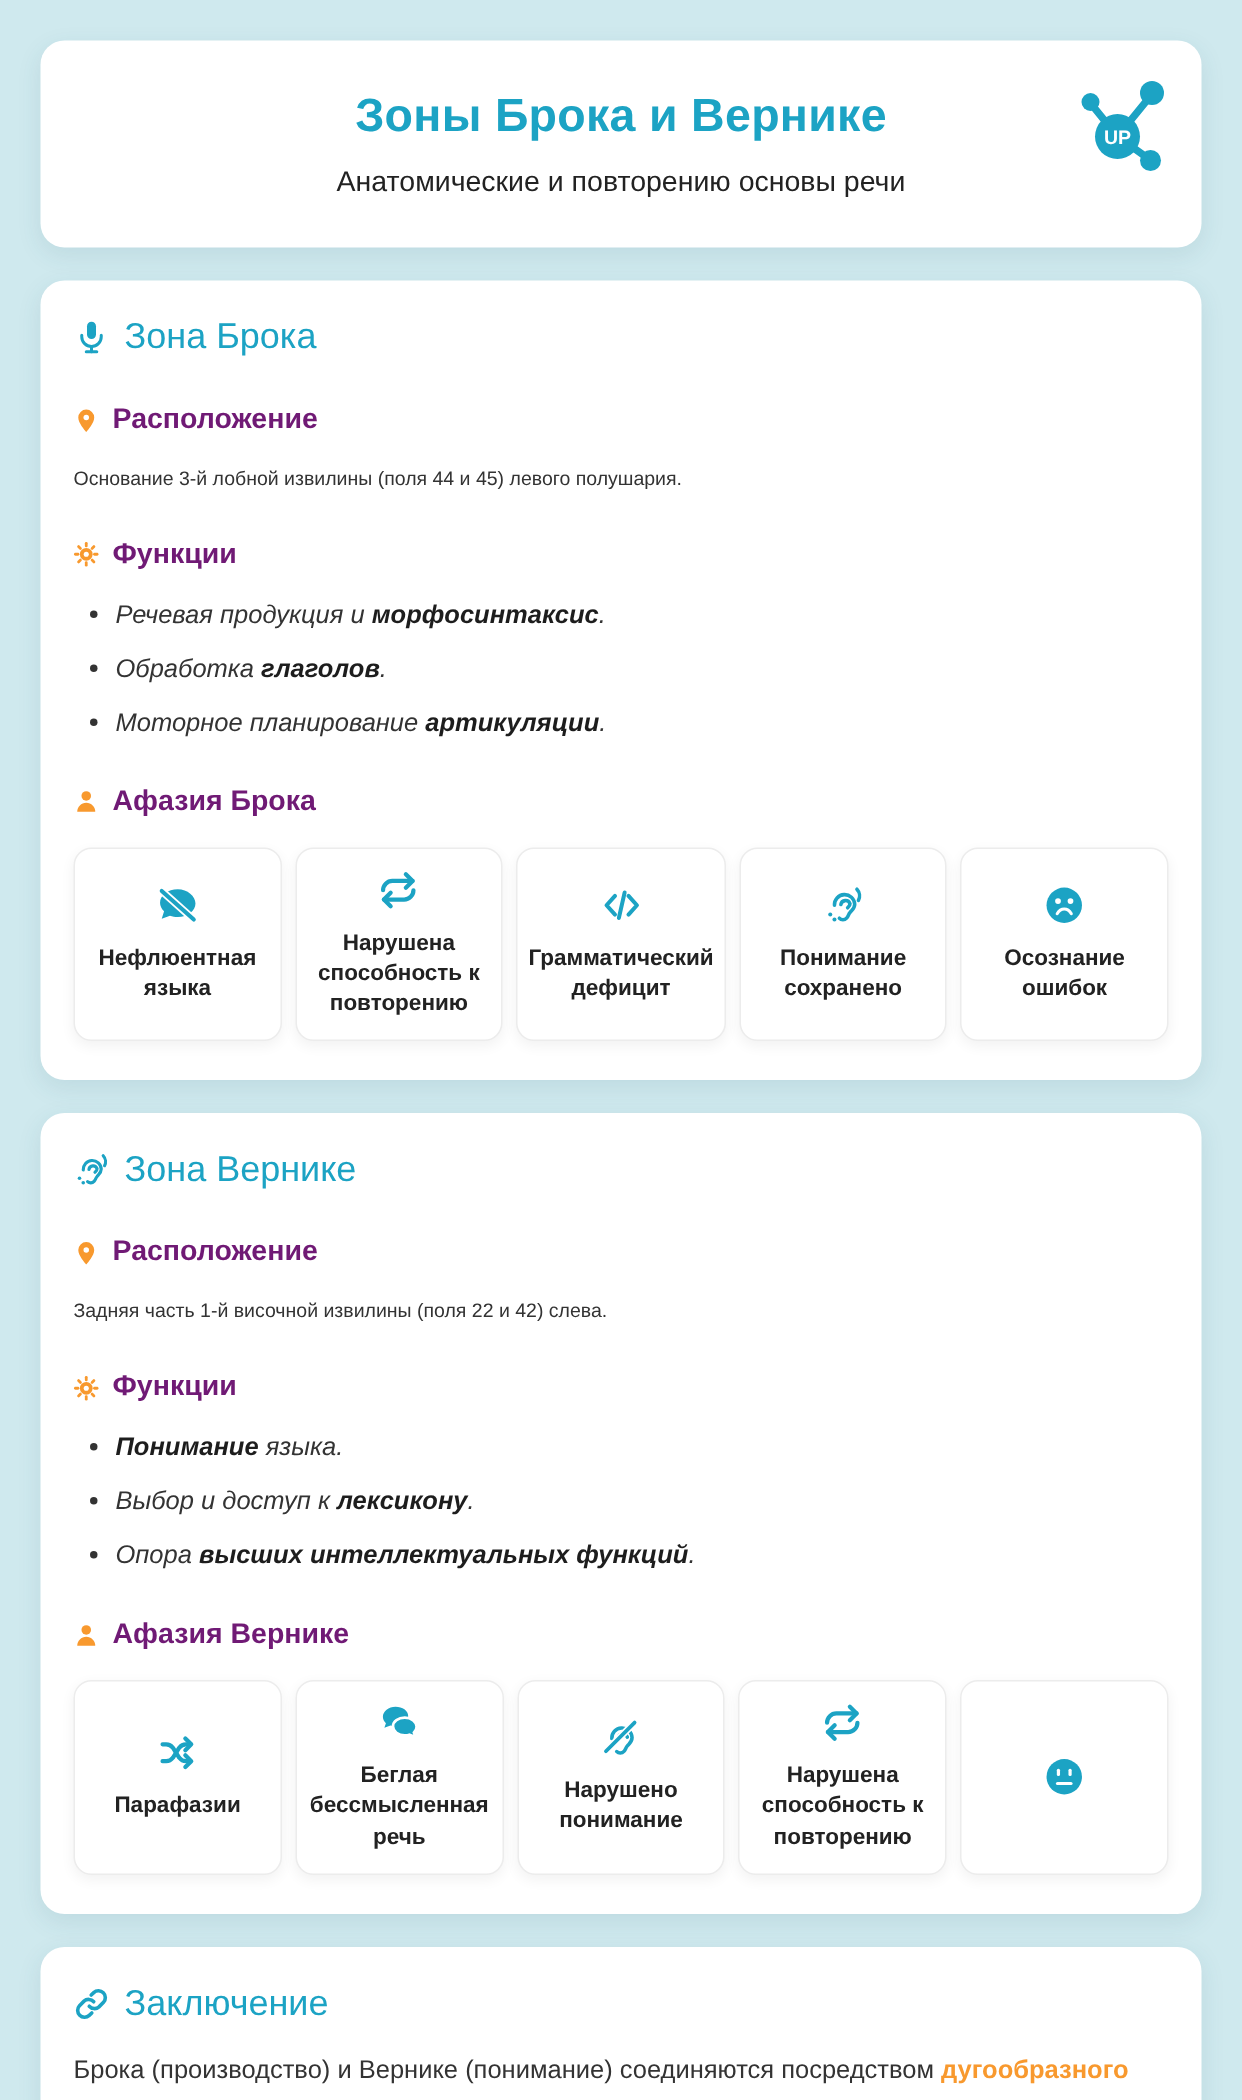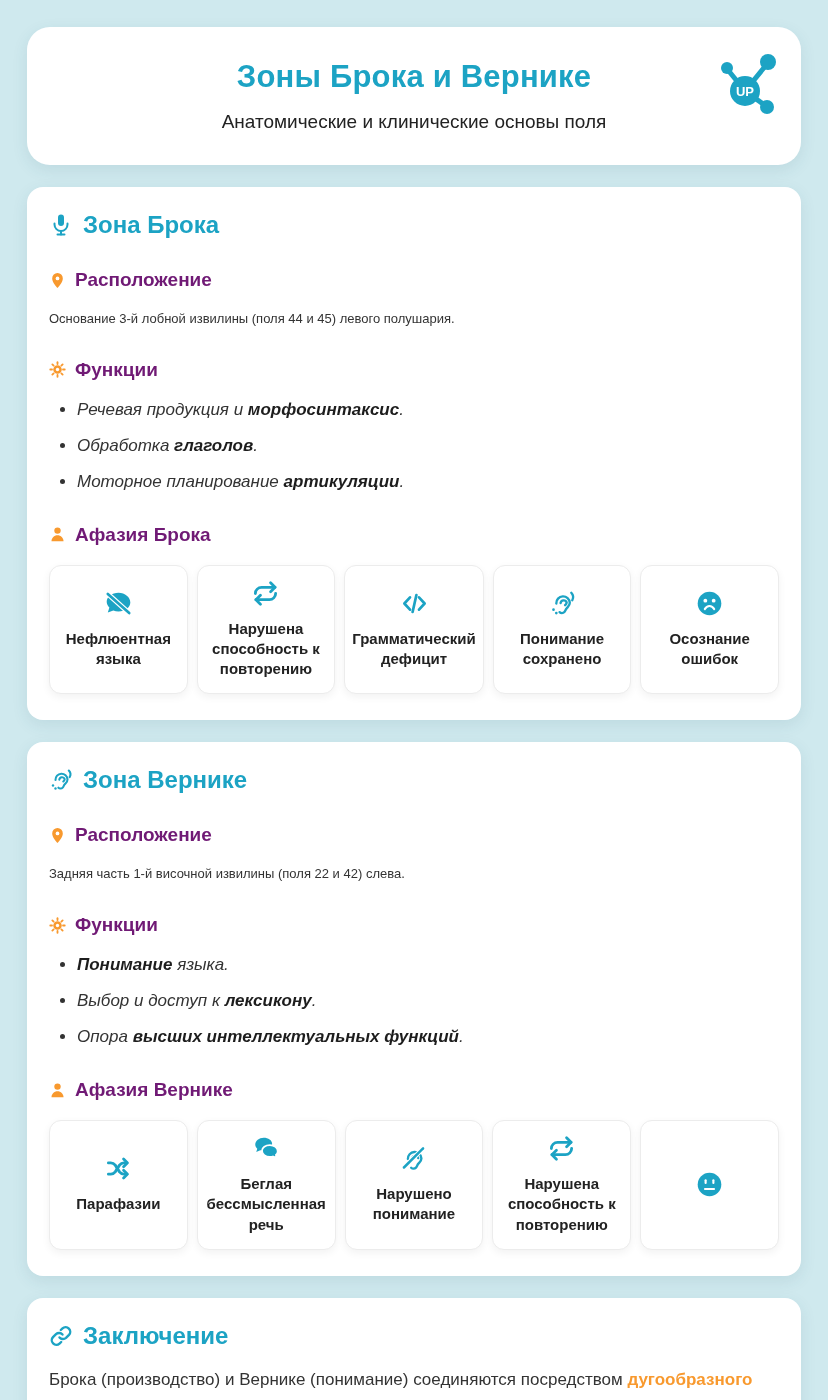--- a/index.html
+++ b/index.html
@@ -10,28 +10,28 @@
     color:#333;
     -webkit-font-smoothing:antialiased;
   }
   .page { width:828px; min-height:1400px; margin:0 auto; padding:27px; }
   .card {
     background:#fff;
     border-radius:16px;
     box-shadow:0 5px 16px rgba(40,90,110,.10);
   }
   
-  .header-card { position:relative; padding:26px 80px 30px; text-align:center; margin-bottom:22px;border-radius:23px; }
+  .header-card { position:relative; padding:26px 80px 30px; text-align:center; margin-bottom:22px; }
   .main-title { margin:6px 0 0; font-size:31px; font-weight:bold; color:#1CA3C4; letter-spacing:.2px; }
   .subtitle { margin:16px 0 2px; font-size:19px; color:#222; }
   .logo { position:absolute; top:24px; right:22px; width:64px; height:64px; }
   .logo svg { display:block; width:100%; height:100%; }
   
   .section-card { padding:24px 22px 26px; margin-bottom:22px; }
-  .section-title { display:flex; align-items:center; gap:10px; margin:0; font-size:24px; font-weight:bold; color:#1CA3C4; }
+  .section-title { display:flex; align-items:center; gap:10px; margin:0; font-size:24px; font-weight:normal; color:#1CA3C4; }
   .t-icon { width:24px; height:24px; color:#1CA3C4; flex:0 0 auto; }
   .sub-heading { display:flex; align-items:center; gap:9px; margin:30px 0 0; font-size:19px; font-weight:bold; color:#701a75; }
   .h-icon { width:17px; height:17px; color:#F8992E; flex:0 0 auto; }
   .body-text { margin:19px 0 0; font-size:13px; line-height:1.45; color:#333; }
   ul.functions { margin:18px 0 0; padding-left:28px;font-style:italic; }
   ul.functions li { font-size:17px; color:#333; margin-bottom:13px; line-height:1.35; }
   ul.functions li:last-child { margin-bottom:0; }
   ul.functions b { color:#1d1d1d; }
   .cards-row { display:flex; gap:9px; margin-top:19px; }
   .mini-card {
@@ -55,21 +55,21 @@
   .iconbox { display:inline-flex; }
   .iconbox svg { display:block; width:100%; height:100%; }
 </style>
 </head>
 <body>
 
 <div class="page">
 
   <div class="card header-card">
     <h1 class="main-title">Зоны Брока и Вернике</h1>
-    <p class="subtitle">Анатомические и клинические основы поля</p>
+    <p class="subtitle">Анатомические и повторению основы речи</p>
     <div class="logo">
       <svg viewBox="0 0 64 64">
         <g stroke="#1CA3C4" stroke-width="5" stroke-linecap="round">
           <line x1="30" y1="40" x2="13" y2="19"></line>
           <line x1="30" y1="40" x2="52" y2="13"></line>
           <line x1="30" y1="40" x2="51" y2="55"></line>
         </g>
         <g fill="#1CA3C4">
           <circle cx="30" cy="40" r="15"></circle>
           <circle cx="12" cy="17" r="6"></circle>

